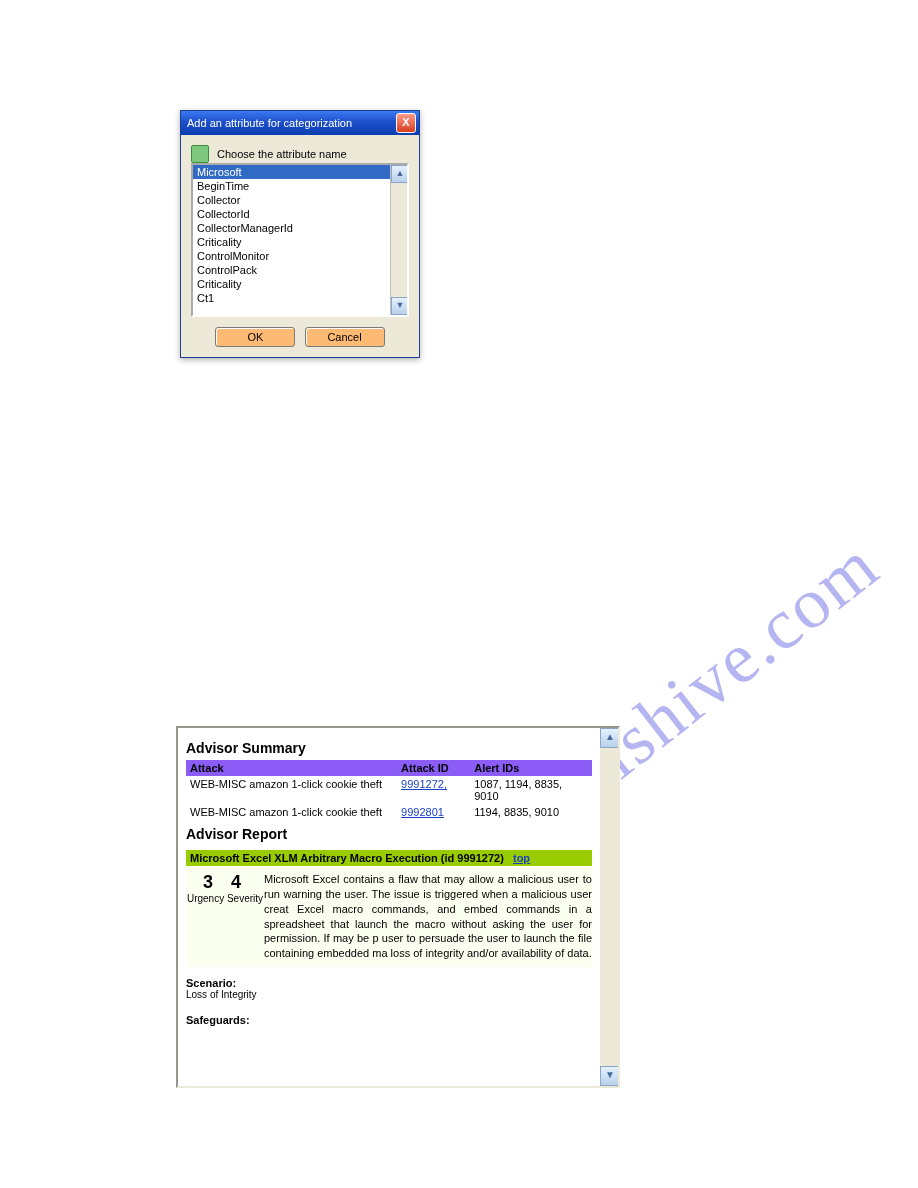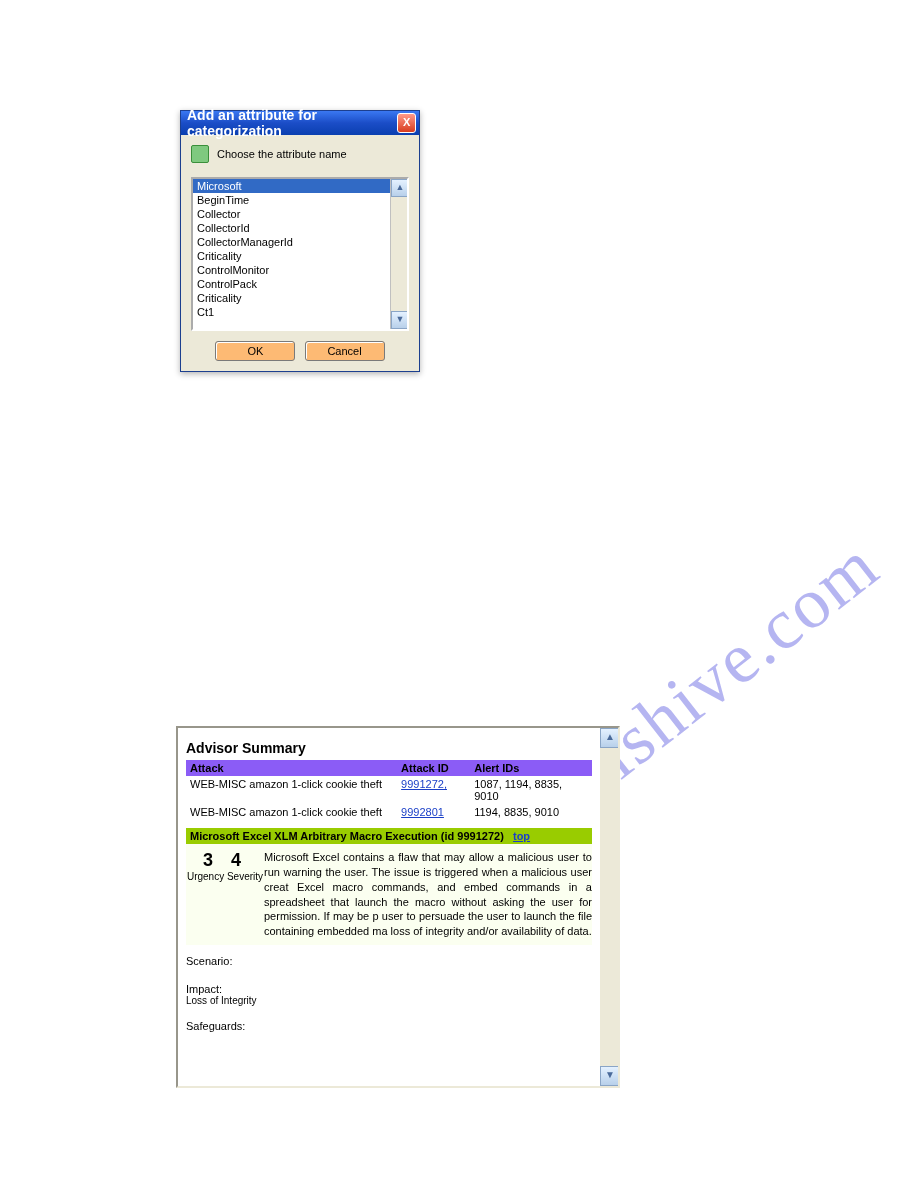--- a/index.html
+++ b/index.html
@@ -1,23 +1,23 @@
 <!DOCTYPE html>
 <html><head>
 <meta charset="utf-8">
 <style>
 html,body{margin:0;padding:0;background:#fff;font-family:Tahoma,Arial,sans-serif;font-size:11px;color:#000}
 .page{position:relative;width:918px;height:1188px;overflow:hidden}
 .watermark{position:absolute;top:680px;left:390px;font-size:72px;color:rgba(120,120,230,.55);font-family:Georgia,serif;transform:rotate(-38deg);transform-origin:center;letter-spacing:2px;pointer-events:none}
 .dialog{position:absolute;left:180px;top:110px;width:238px;background:#ece9d8;border:1px solid #1c3f8f;box-shadow:0 2px 6px rgba(0,0,0,.3)}
 .titlebar{height:24px;background:linear-gradient(to bottom,#3a78f2 0%,#1b4dc7 50%,#0a3fb0 100%);display:flex;align-items:center;justify-content:space-between;padding:0 3px 0 6px}
-.titlebar-text{color:#fff;font-weight:bold;font-size:14px}
+.titlebar-text{color:#fff;font-weight:normal;font-size:11px}
 .close-btn{width:18px;height:18px;background:linear-gradient(to bottom,#ff9a8a,#d83c1e);border:1px solid #fff;border-radius:3px;color:#fff;font-weight:bold;font-size:11px;line-height:16px;text-align:center;cursor:pointer}
 .dialog-body{padding:10px}
-.choose-row{display:flex;align-items:center;gap:8px;margin-bottom:14px}
+.choose-row{display:flex;align-items:center;gap:8px;margin-bottom:0}
 .icon-sq{width:16px;height:16px;background:#7fc97f;border:1px solid #3a8f3a;border-radius:2px}
 .listbox{border:2px inset #fff;background:#fff;height:150px;overflow:hidden;position:relative}
 .list-inner{position:absolute;left:0;top:0;right:16px;bottom:0;overflow:hidden}
 .list-item{padding:1px 4px;font-size:11px;cursor:default}
 .list-item.selected{background:#316ac5;color:#fff}
 .sb{position:absolute;right:0;top:0;bottom:0;width:16px;background:#ece9d8;border-left:1px solid #c0c0c0}
 .sb-btn{width:16px;height:16px;background:linear-gradient(to bottom,#e4f1ff,#b8d0ea);border:1px solid #8aa5c6;text-align:center;font-size:9px;line-height:14px;color:#4a6a9a;position:absolute}
 .sb-up{top:0}
 .sb-down{bottom:0}
 .btn-row{text-align:center;margin-top:10px}
@@ -30,21 +30,21 @@
 table.sum{border-collapse:collapse;width:100%;font-size:11px}
 .sum th{background:#8b5cf6;text-align:left;font-weight:bold;padding:2px 4px;border:0}
 .sum td{padding:2px 4px;vertical-align:top}
 a.lnk{color:#1a3fc7;text-decoration:underline;cursor:pointer}
 .rpt-bar{background:#99cc00;padding:2px 4px;font-weight:bold;font-size:11px;margin-top:8px}
 .rpt-body{display:flex;align-items:flex-start;padding:6px 0;background:#fbfff0}
 .metrics{width:78px;text-align:center;flex-shrink:0}
 .metrics .nums{font-size:18px;font-weight:bold;letter-spacing:18px;padding-left:12px}
 .metrics .labs{font-size:10px}
 .desc{font-size:11px;text-align:justify;line-height:1.35}
-.sec-h{font-size:11px;font-weight:normal;margin-top:10px}
+.sec-h{font-size:11px;font-weight:bold;margin-top:10px}
 .sec-t{font-size:10px;margin-bottom:14px}
 </style>
 </head>
 <body>
 
 <div class="page">
 
   <div class="watermark">manualshive.com</div>
 
   <div class="dialog">
@@ -98,38 +98,38 @@
           <td>1087, 1194, 8835, 9010</td>
         </tr>
         <tr>
           <td>WEB-MISC amazon 1-click cookie theft</td>
           <td><a class="lnk">9992801</a></td>
           <td>1194, 8835, 9010</td>
         </tr>
       </tbody>
         </table>
 
+      <h2 class="adv">Advisor Report</h2>
       <div class="rpt-bar">
         <span>Microsoft Excel XLM Arbitrary Macro Execution (id 9991272)</span>&nbsp;&nbsp;
         <a class="lnk">top</a>
       </div>
       <div class="rpt-body">
         <div class="metrics">
           <div class="nums">
             <span>3</span><span>4</span>
           </div>
           <div class="labs">
             <span>Urgency</span>
             <span>Severity</span>
           </div>
         </div>
         <div class="desc">Microsoft Excel contains a flaw that may allow a malicious user to run warning the user. The issue is triggered when a malicious user creat Excel macro commands, and embed commands in a spreadsheet that launch the macro without asking the user for permission. If may be p user to persuade the user to launch the file containing embedded ma loss of integrity and/or availability of data.</div>
       </div>
       <div class="sec-h">Scenario:</div>
-      <div class="sec-h" style="margin-top:16px">Impact:</div>
       <div class="sec-t">Loss of Integrity</div>
       <div class="sec-h">Safeguards:</div>
     </div>
     <div class="rp-sb">
       <div class="rp-sb-btn" style="top:0">▲</div>
       <div class="rp-sb-btn" style="bottom:0">▼</div>
     </div>
   </div>
 
 </div>

